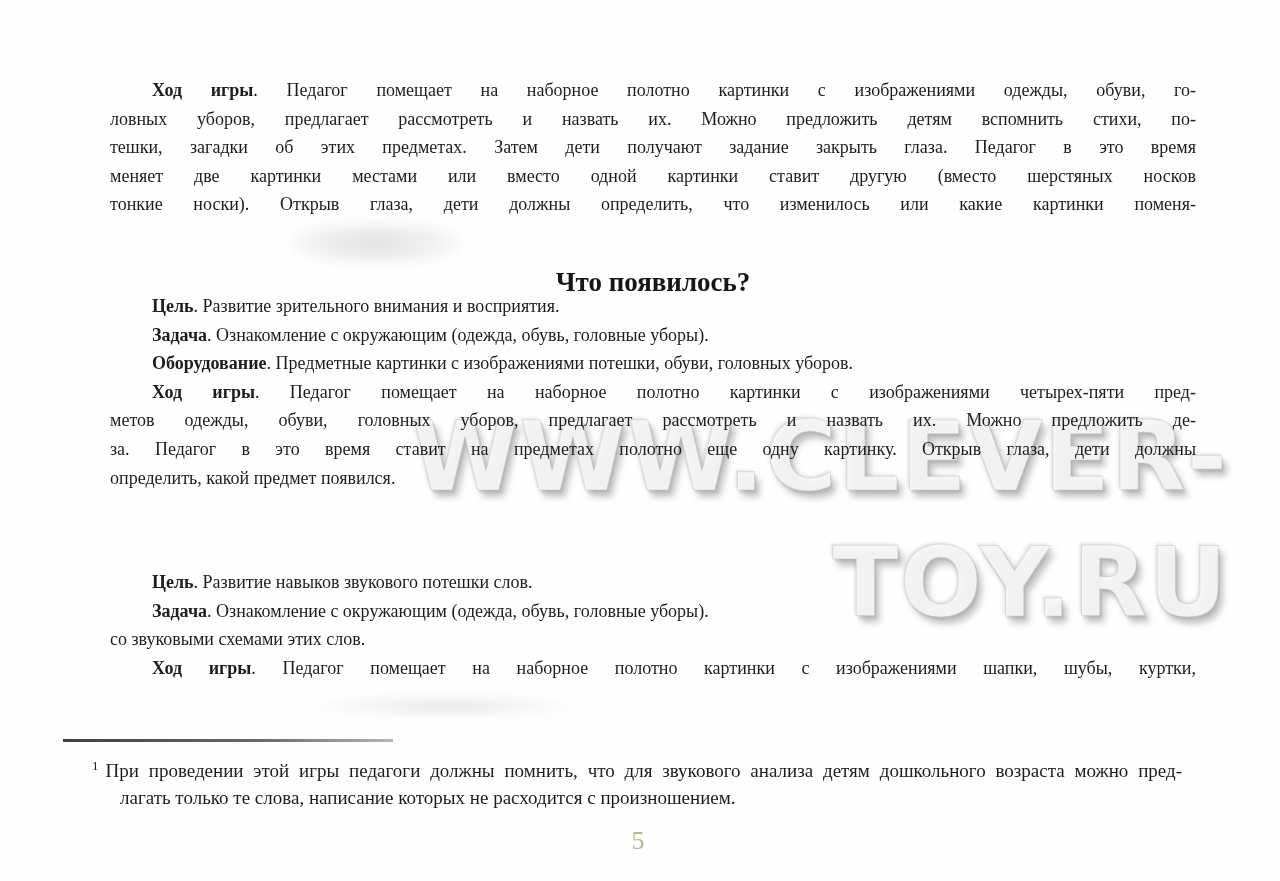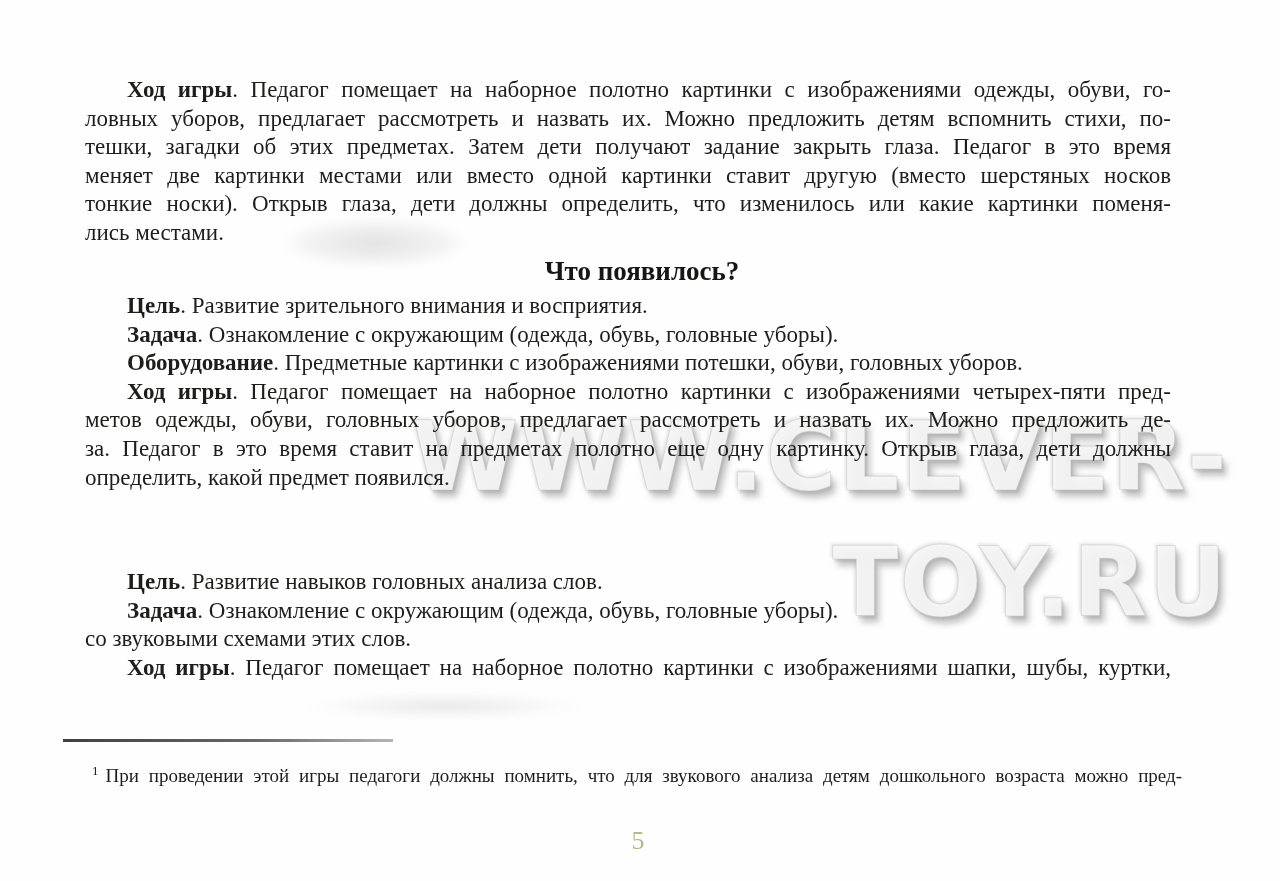--- a/index.html
+++ b/index.html
@@ -9,37 +9,37 @@
   .page {
     position: relative;
     width: 1280px; height: 881px;
     background: #fefefe;
     overflow: hidden;
     font-family: "Liberation Serif", serif;
     color: #1d1d1b;
   }
   .textcol {
     position: absolute;
-    left: 85px; width: 1086px;
-    font-size: 23px;
+    left: 110px; width: 1086px;
+    font-size: 18px;
     line-height: 28.6px;
     z-index: 2;
   }
   .line {
     text-align: justify;
     text-align-last: justify;
     white-space: normal;
   }
   .line.last { text-align-last: left; }
   .line.indent { text-indent: 42px; }
   .lead { font-weight: bold; }
   .heading {
     position: absolute;
     left: 95px; width: 1086px;
-    margin: 4px;
+    margin: 15px;
     text-align: center;
     font-size: 27px;
     font-weight: bold;
     color: #161614;
     z-index: 2;
     font-family: "Liberation Serif", serif;
   }
   .watermark {
     position: absolute;
     left: 52px; top: 394px;
@@ -78,21 +78,21 @@
     left: 63px; top: 739px;
     width: 330px; height: 3px;
     background: linear-gradient(to right, #3f3f3f, #6a6a6a 60%, #b5b5b5);
     z-index: 2;
   }
   .footnote {
     position: absolute;
     left: 92px; width: 1090px;
     top: 752px;
     font-size: 19px;
-    line-height: 38px;
+    line-height: 27px;
     z-index: 2;
   }
   .footnote .line { text-align: justify; text-align-last: justify; }
   .footnote .line.last { text-align-last: left; margin-left: 28px; }
   .footnote sup {
     font-size: 13px;
     margin-right: 7px;
   }
   .page-number {
     position: absolute;
@@ -114,44 +114,44 @@
   <div class="smudge s2"></div>
 
   <div class="watermark">WWW.CLEVER-TOY.RU</div>
 
   <div class="textcol" style="top:76px">
     <div class="line indent"><span class="lead">Ход игры</span><span>. Педагог помещает на наборное полотно картинки с изображениями одежды, обуви, го-</span></div>
     <div class="line">ловных уборов, предлагает рассмотреть и назвать их. Можно предложить детям вспомнить стихи, по-</div>
     <div class="line">тешки, загадки об этих предметах. Затем дети получают задание закрыть глаза. Педагог в это время</div>
     <div class="line">меняет две картинки местами или вместо одной картинки ставит другую (вместо шерстяных носков</div>
     <div class="line">тонкие носки). Открыв глаза, дети должны определить, что изменилось или какие картинки поменя-</div>
-    <div class="line last">лись местами.</div>
   </div>
 
   <h2 class="heading" style="top:252px">Что появилось?</h2>
 
   <div class="textcol" style="top:292px">
     <div class="line indent last"><span class="lead">Цель</span><span>. Развитие зрительного внимания и восприятия.</span></div>
     <div class="line indent last"><span class="lead">Задача</span><span>. Ознакомление с окружающим (одежда, обувь, головные уборы).</span></div>
     <div class="line indent last"><span class="lead">Оборудование</span><span>. Предметные картинки с изображениями потешки, обуви, головных уборов.</span></div>
     <div class="line indent"><span class="lead">Ход игры</span><span>. Педагог помещает на наборное полотно картинки с изображениями четырех-пяти пред-</span></div>
     <div class="line">метов одежды, обуви, головных уборов, предлагает рассмотреть и назвать их. Можно предложить де-</div>
     <div class="line">за. Педагог в это время ставит на предметах полотно еще одну картинку. Открыв глаза, дети должны</div>
     <div class="line last">определить, какой предмет появился.</div>
   </div>
 
 
   <div class="textcol" style="top:568px">
-    <div class="line indent last"><span class="lead">Цель</span><span>. Развитие навыков головных анализа слов.</span></div>
+    <div class="line indent last"><span class="lead">Цель</span><span>. Развитие навыков звукового потешки слов.</span></div>
     <div class="line indent last"><span class="lead">Задача</span><span>. Ознакомление с окружающим (одежда, обувь, головные уборы).</span></div>
     <div class="line last">со звуковыми схемами этих слов.</div>
     <div class="line indent"><span class="lead">Ход игры</span><span>. Педагог помещает на наборное полотно картинки с изображениями шапки, шубы, куртки,</span></div>
   </div>
 
   <div class="footnote-sep"></div>
 
   <div class="footnote">
     <div class="line"><sup>1</sup><span>При проведении этой игры педагоги должны помнить, что для звукового анализа детям дошкольного возраста можно пред-</span></div>
+    <div class="line last">лагать только те слова, написание которых не расходится с произношением.</div>
   </div>
 
   <div class="page-number">5</div>
 
 </div>
 
 </body></html>

